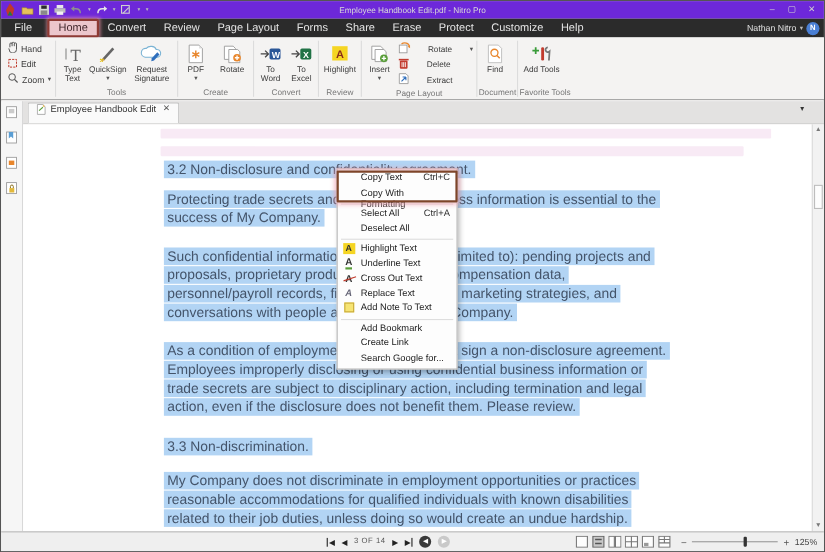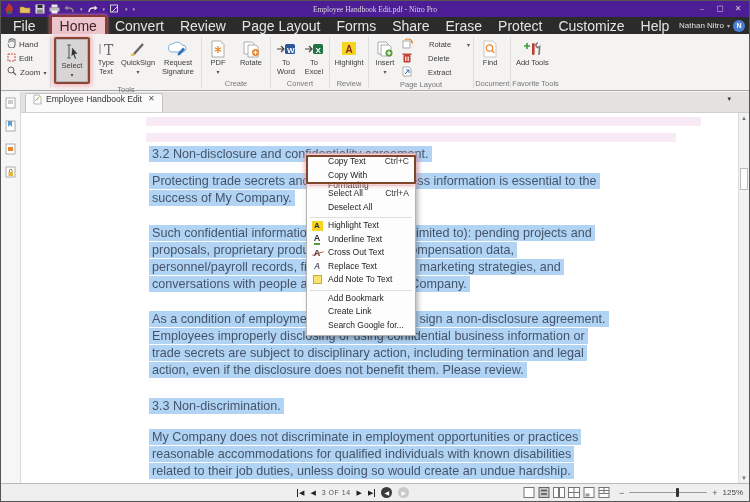--- a/index.html
+++ b/index.html
@@ -3,30 +3,30 @@
 <meta charset="utf-8">
 <style>
   * { margin:0; padding:0; box-sizing:border-box; }
   html,body { background:#888; }
   #app {
     position:relative; width:750px; height:502px; overflow:hidden;
     font-family:"Liberation Sans","DejaVu Sans",sans-serif;
     background:#f4f3f2; border:1px solid #555;
   }
   
-  .titlebar { position:absolute; top:0; left:0; right:0; height:16px; background:#4c1d95; display:flex; align-items:center;font-family:Liberation Serif, serif; }
+  .titlebar { position:absolute; top:0; left:0; right:0; height:16px; background:#6d28d9; display:flex; align-items:center; }
   .qat { display:flex; align-items:center; gap:4px; padding-left:3px; }
   .qat .qicon { display:flex; align-items:center; }
   .dd-mini { font-size:5px; color:#bbb; margin-left:1px; }
   .win-title { position:absolute; left:0; right:0; text-align:center; font-size:7.5px; color:#d8d8d8; pointer-events:none; }
   .win-controls { position:absolute; right:2px; top:0; height:16px; display:flex; align-items:center; gap:0; }
   .win-btn { width:18px; text-align:center; font-size:8px; color:#cfcfcf; line-height:16px; }
   
   .menubar { position:absolute; top:16px; left:0; right:0; height:17px; background:#2b2b2b; display:flex; align-items:center; }
-  .mtab { color:#e4e4e4; font-size:14px; padding:2px 8px; white-space:nowrap; }
+  .mtab { color:#e4e4e4; font-size:10px; padding:2px 8px; white-space:nowrap; }
   .mtab.file { padding-left:12px; padding-right:14px; }
   .mtab.active { background:#ecc6cc; border:2px solid #8d3a34; border-radius:2px; color:#40252a; padding:1px 8px; box-shadow:0 0 3px 1px rgba(240,150,170,.55); }
   .account { position:absolute; right:4px; top:0; height:17px; display:flex; align-items:center; gap:3px; }
   .account .uname { color:#e0e0e0; font-size:8px; }
   .account .dd { color:#bbb; font-size:6px; }
   .avatar { width:12px; height:12px; border-radius:50%; background:#4a7fd4; color:#fff; font-size:7px; font-weight:bold; display:flex; align-items:center; justify-content:center; }
   
   .ribbon { position:absolute; top:33px; left:0; right:0; height:57px; background:#f4f3f2; border-bottom:1px solid #a8a8a8; display:flex; align-items:stretch; padding:1px 2px 0 2px; }
   .side-tools { width:46px; display:flex; flex-direction:column; justify-content:flex-start; padding:3px 0 0 4px; gap:2px; }
   .stool { display:flex; align-items:center; gap:3px; font-size:8px; color:#3c3c3c; height:12px; }
@@ -196,32 +196,20 @@
               <path d="M6.2 6.2 L9 9" stroke="#555" stroke-width="1.1"></path>
             </svg></span>
         <span>Zoom</span>
         <span class="dd" style="font-size:6px;color:#555">▾</span>
       </div>
     </div>
     <div class="rsep"></div>
 
     <div class="rgroup">
       <div class="rgroup-btns">
-        <div class="select-ann">
-          <div class="rbtn select-btn">
-            <span class="ric">
-              <svg width="20" height="18">
-                  <path d="M5 2 h4 M7 2 v13 M5 15 h4" stroke="#4d6b6b" stroke-width="1.2" fill="none"></path>
-                  <polygon points="10,4 16,11 12.8,11.2 14.6,15.4 12.9,16.2 11.2,12 9,14" fill="#333" stroke="#fff" stroke-width="0.5"></polygon>
-                </svg>
-            </span>
-            <span>Select</span>
-            <span class="dd">▾</span>
-          </div>
-        </div>
         <div class="rbtn btn-w28">
           <span class="ric">
             <svg width="20" height="18">
                 <path d="M4 4 v10" stroke="#888" stroke-width="1"></path>
                 <text x="8" y="15" font-family="DejaVu Serif,serif" font-size="14" fill="#666">T</text>
               </svg>
           </span>
           <span>Type Text</span>
         </div>
         <div class="rbtn btn-w36">

